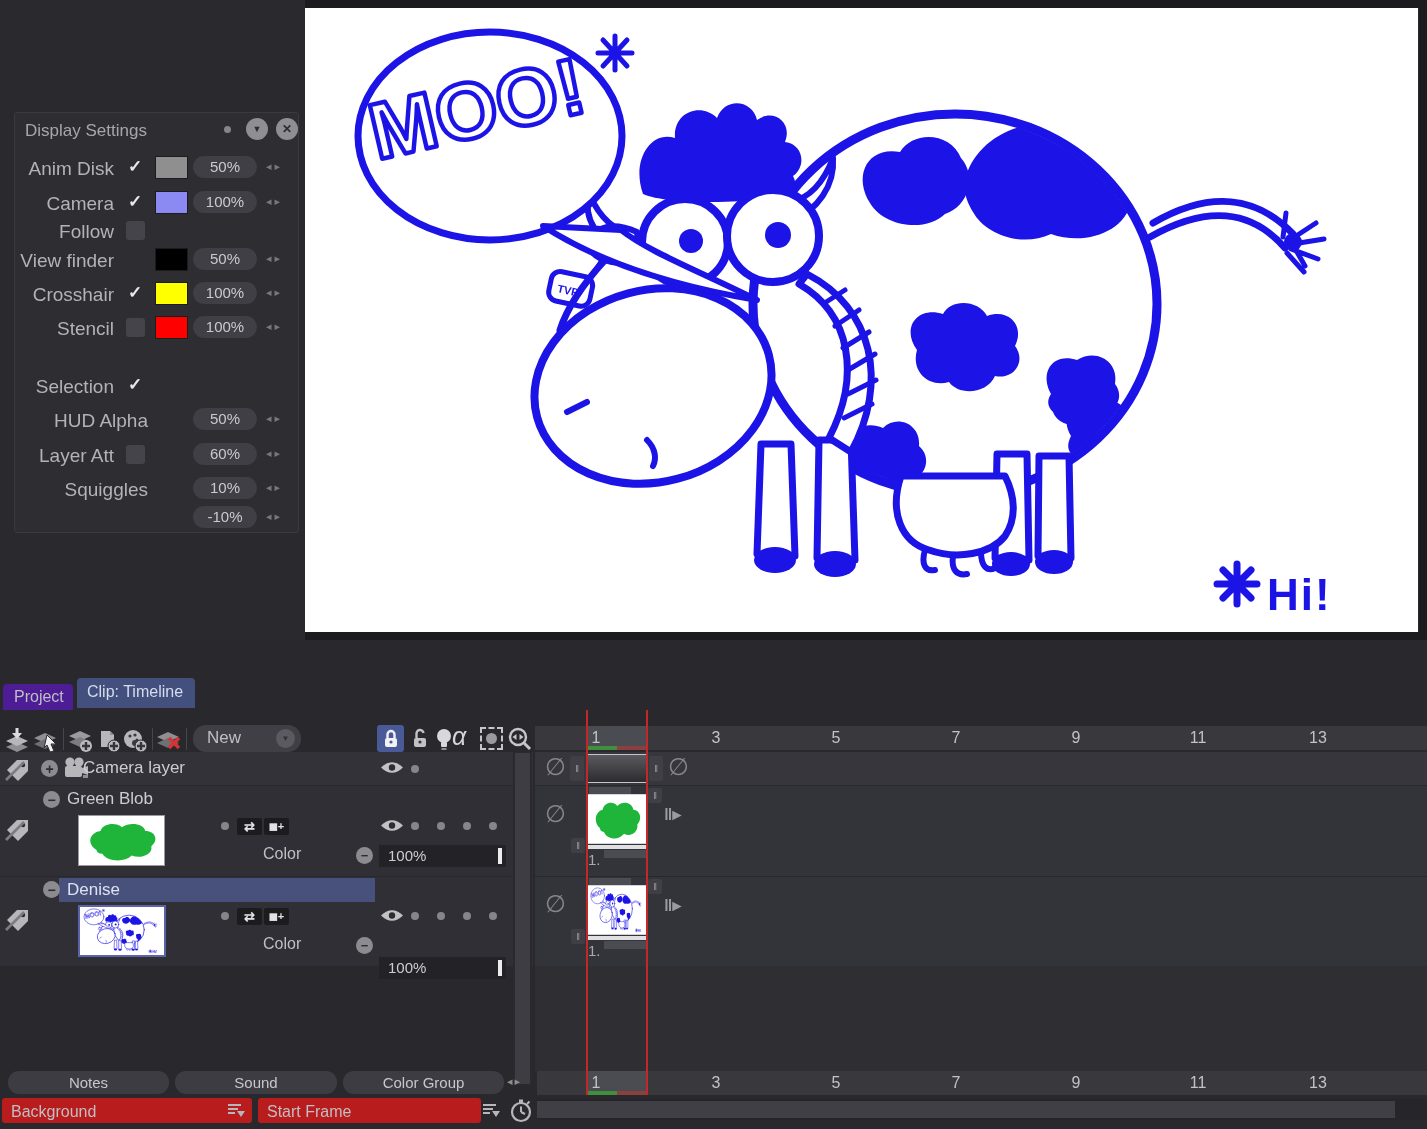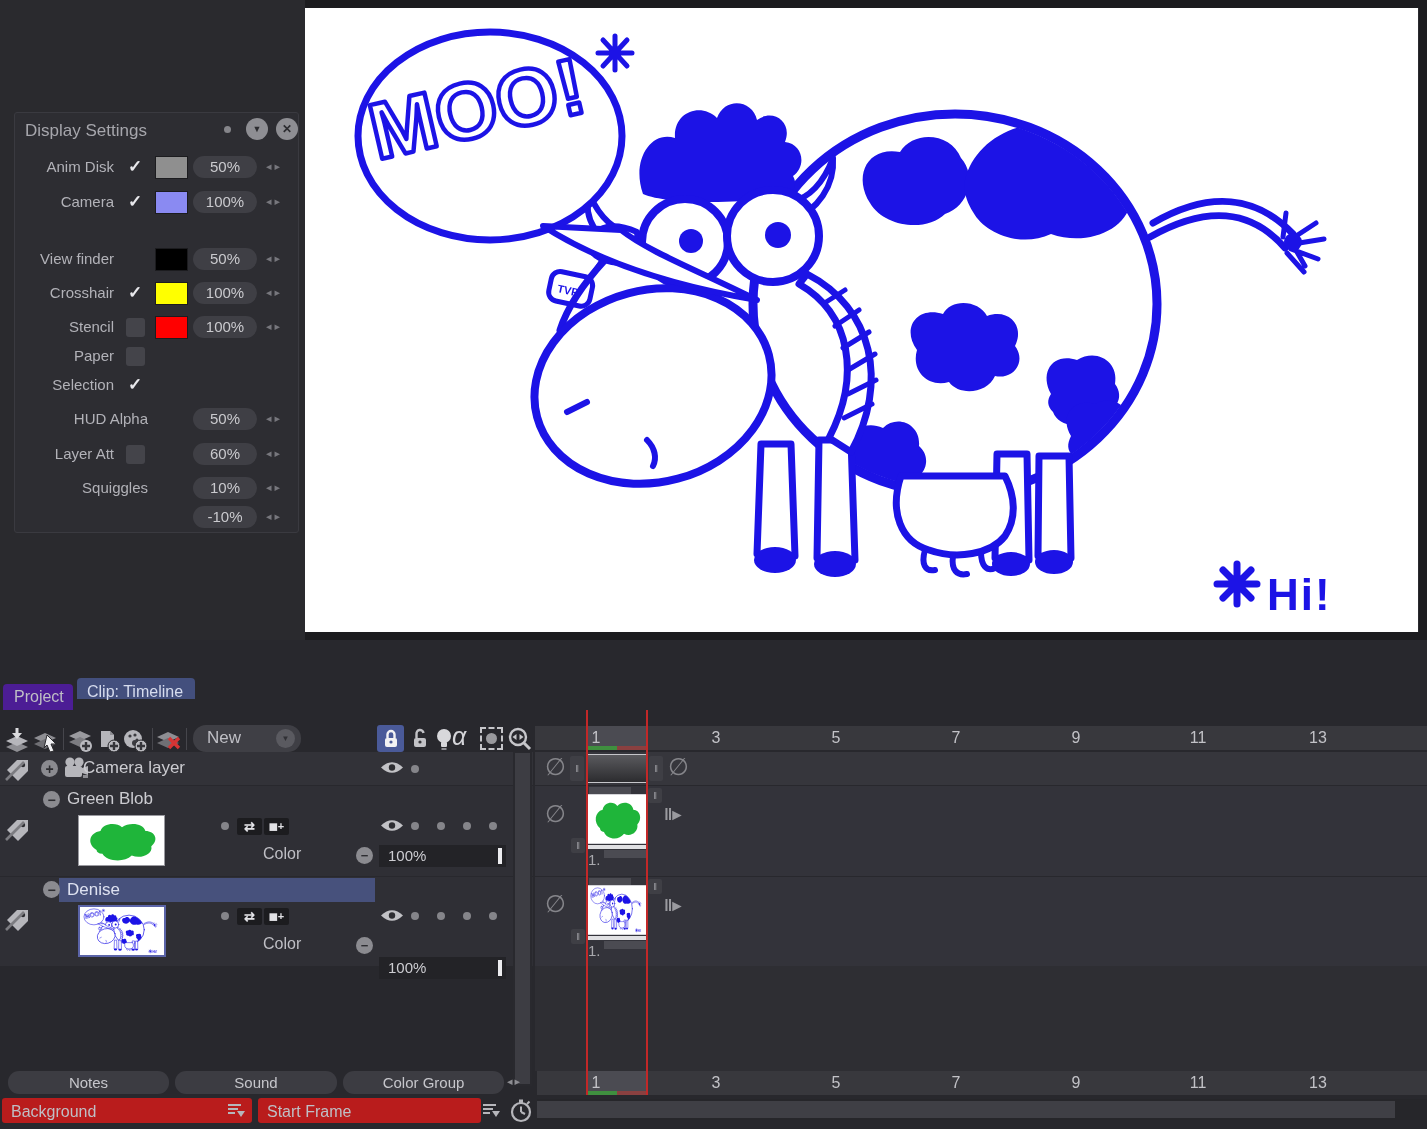--- a/index.html
+++ b/index.html
@@ -8,21 +8,21 @@
         font-family:"Liberation Sans",sans-serif;color:#c6c6cb;}
   .abs{position:absolute;}
   .txt{white-space:nowrap;font-size:15px;color:#bfbfc5;}
   .ctr{display:flex;align-items:center;justify-content:center;}
   svg{display:block;}
   svg text{font-family:"Liberation Sans",sans-serif;}
   
   .ds-panel{left:14px;top:112px;width:285px;height:421px;background:#2d2d32;border:1px solid #3a3a40;border-radius:3px;}
   .ds-title{font-size:17px;color:#a6a6ac;}
   .dsrow{position:absolute;left:14px;width:284px;height:24px;}
-  .ds-label{position:absolute;left:0;width:100px;top:3px;text-align:right;font-size:15px;color:#b2b2b8;}
+  .ds-label{position:absolute;left:0;width:100px;top:3px;text-align:right;font-size:19px;color:#b2b2b8;}
   .ds-label-wide{width:134px;}
   .ds-cb{position:absolute;left:112px;top:3px;width:19px;height:19px;background:#44444a;border-radius:3px;}
   .ds-check{position:absolute;left:108px;top:1px;width:26px;text-align:center;color:#e8e8ec;font-size:17px;font-weight:bold;}
   .ds-swatch{position:absolute;left:141px;top:1px;width:33px;height:23px;border:1px solid #1c1c1f;}
   .ds-val{position:absolute;left:179px;top:1px;width:64px;height:22px;background:#3f3f45;border-radius:11px;
           text-align:center;font-size:15px;color:#cacace;line-height:22px;}
   .ds-arr{position:absolute;left:252px;top:5px;font-size:11px;color:#77777d;letter-spacing:3px;}
   .circ-btn{border-radius:50%;background:#8e8e93;color:#2c2c30;display:flex;align-items:center;justify-content:center;}
   
   .tab{border-radius:4px 4px 0 0;}
@@ -140,44 +140,44 @@
     <div class="ds-val">50%</div>
     <div class="ds-arr">◂▸</div>
   </div>
   <div class="dsrow" style="top:190px;">
     <div class="ds-label">Camera</div>
     <div class="ds-check">✓</div>
     <div class="ds-swatch" style="background-color: rgb(138, 138, 242);"></div>
     <div class="ds-val">100%</div>
     <div class="ds-arr">◂▸</div>
   </div>
+  <div class="dsrow" style="top:218px;">
+    <div class="ds-label">Follow</div>
+    <div class="ds-cb"></div>
+  </div>
   <div class="dsrow" style="top:247px;">
     <div class="ds-label">View finder</div>
     <div class="ds-swatch" style="background-color: rgb(0, 0, 0);"></div>
     <div class="ds-val">50%</div>
     <div class="ds-arr">◂▸</div>
   </div>
   <div class="dsrow" style="top:281px;">
     <div class="ds-label">Crosshair</div>
     <div class="ds-check">✓</div>
     <div class="ds-swatch" style="background-color: rgb(255, 255, 0);"></div>
     <div class="ds-val">100%</div>
     <div class="ds-arr">◂▸</div>
   </div>
   <div class="dsrow" style="top:315px;">
     <div class="ds-label">Stencil</div>
     <div class="ds-cb"></div>
     <div class="ds-swatch" style="background-color: rgb(255, 0, 0);"></div>
     <div class="ds-val">100%</div>
     <div class="ds-arr">◂▸</div>
   </div>
-  <div class="dsrow" style="top:344px;">
-    <div class="ds-label">Paper</div>
-    <div class="ds-cb"></div>
-  </div>
   <div class="dsrow" style="top:373px;">
     <div class="ds-label">Selection</div>
     <div class="ds-check">✓</div>
   </div>
   <div class="dsrow" style="top:407px;">
     <div class="ds-label ds-label-wide">HUD Alpha</div>
     <div class="ds-val">50%</div>
     <div class="ds-arr">◂▸</div>
   </div>
   <div class="dsrow" style="top:442px;">
@@ -194,21 +194,21 @@
   <div class="dsrow" style="top:505px;">
     <div class="ds-val">-10%</div>
     <div class="ds-arr">◂▸</div>
   </div>
 
   <div class="abs" style="left:0;top:640px;width:1427px;height:489px;background:#28282d;"></div>
 
   <div class="abs tab" style="left:3px;top:684px;width:70px;height:26px;background:#4c1d95;">
     <div class="txt" style="margin:4px 0 0 11px;font-size:16px;">Project</div>
   </div>
-  <div class="abs tab" style="left: 77px; top: 678px; width: 118px; height: 21px; background-color: rgb(67, 79, 125);">
+  <div class="abs tab" style="left: 77px; top: 678px; width: 118px; height: 30px; background-color: rgb(67, 79, 125);">
     <div class="txt" style="margin:5px 0 0 10px;font-size:16px;color:#d6dcee;">Clip: Timeline</div>
   </div>
 
   <div class="abs icon26" style="left:3px;top:726px;">
     <svg width="26" height="26">
         <polygon points="13,15 24,20 13,25 2,20" fill="#8e8e93"></polygon>
         <polygon points="13,9 24,14 13,19 2,14" fill="#b6b6bb"></polygon>
         <rect x="11.5" y="1" width="3" height="6" fill="#dcdcdf"></rect>
         <polygon points="8,6 18,6 13,12" fill="#dcdcdf"></polygon>
       </svg>

